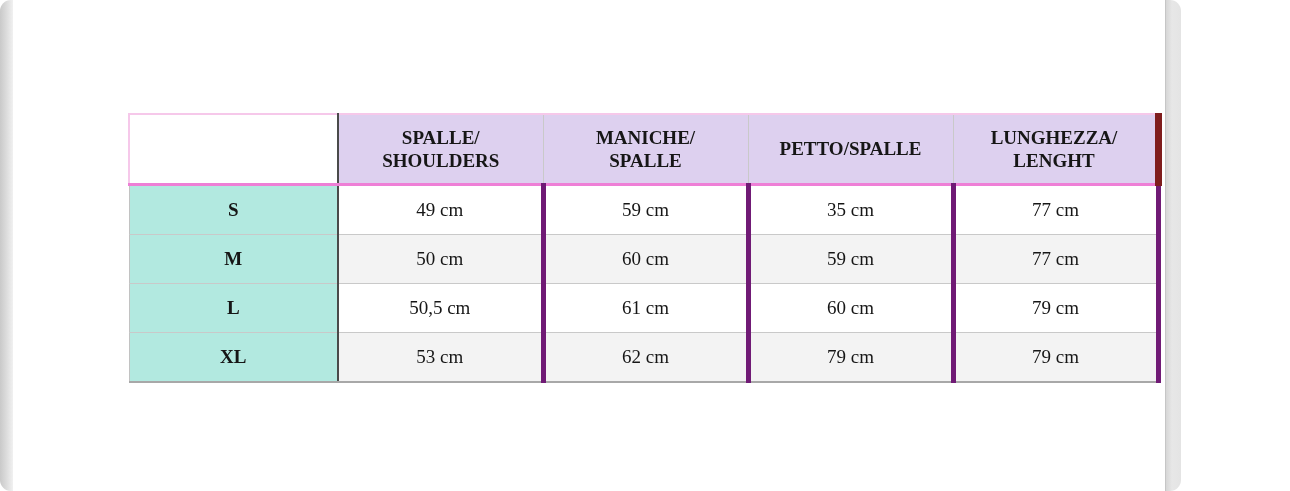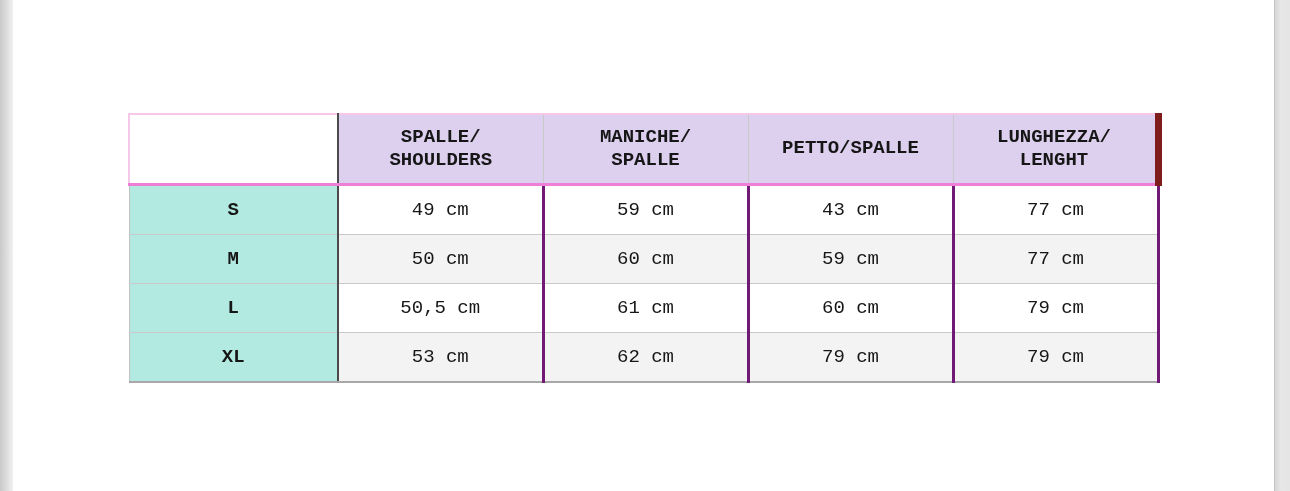--- a/index.html
+++ b/index.html
@@ -2,25 +2,26 @@
 <html><head>
 <meta charset="utf-8">
 <style>
   html, body {
     margin: 0;
     padding: 0;
     background: #ffffff;
   }
   .page {
     position: relative;
-    width: 1290px;
+    width: 1181px;
     height: 491px;
     background: #ffffff;
     overflow: hidden;
-    font-family: Liberation Mono, monospace;
+    font-family: Liberation Serif, serif;
+    border-radius: 11px;
   }
   .edge-left {
     position: absolute;
     left: 0; top: 0; bottom: 0;
     width: 13px;
     background: linear-gradient(to right, #c9c9c9 0%, #dedede 55%, #f1f1f1 100%);
   }
   .edge-right {
     position: absolute;
     right: 0; top: 0; bottom: 0;
@@ -70,21 +71,21 @@
     border-bottom: 1px solid #c9c9c9;
   }
   tbody th.size {
     background: #b2e9e0;
     font-weight: bold;
     border-left: 1px solid #c2c2c2;
     border-right: 2px solid #4a4a4a;
   }
   tbody td {
     background: #ffffff;
-    border-right: 3px solid #701a75;
+    border-right: 5px solid #701a75;
   }
   tbody tr.stripe td { background: #f3f3f3; margin-top: 28px; }
   tbody tr:last-child th,
   tbody tr:last-child td {
     border-bottom: 2px solid #a8a8a8;
   }
 </style>
 </head>
 <body>
 
@@ -110,21 +111,21 @@
         <th>PETTO/SPALLE</th>
         <th class="last">LUNGHEZZA/
 LENGHT</th>
       </tr>
     </thead>
     <tbody>
       <tr>
         <th class="size">S</th>
         <td>49 cm</td>
         <td>59 cm</td>
-        <td>43 cm</td>
+        <td>35 cm</td>
         <td>77 cm</td>
       </tr>
       <tr class="stripe">
         <th class="size">M</th>
         <td>50 cm</td>
         <td>60 cm</td>
         <td>59 cm</td>
         <td>77 cm</td>
       </tr>
       <tr>

